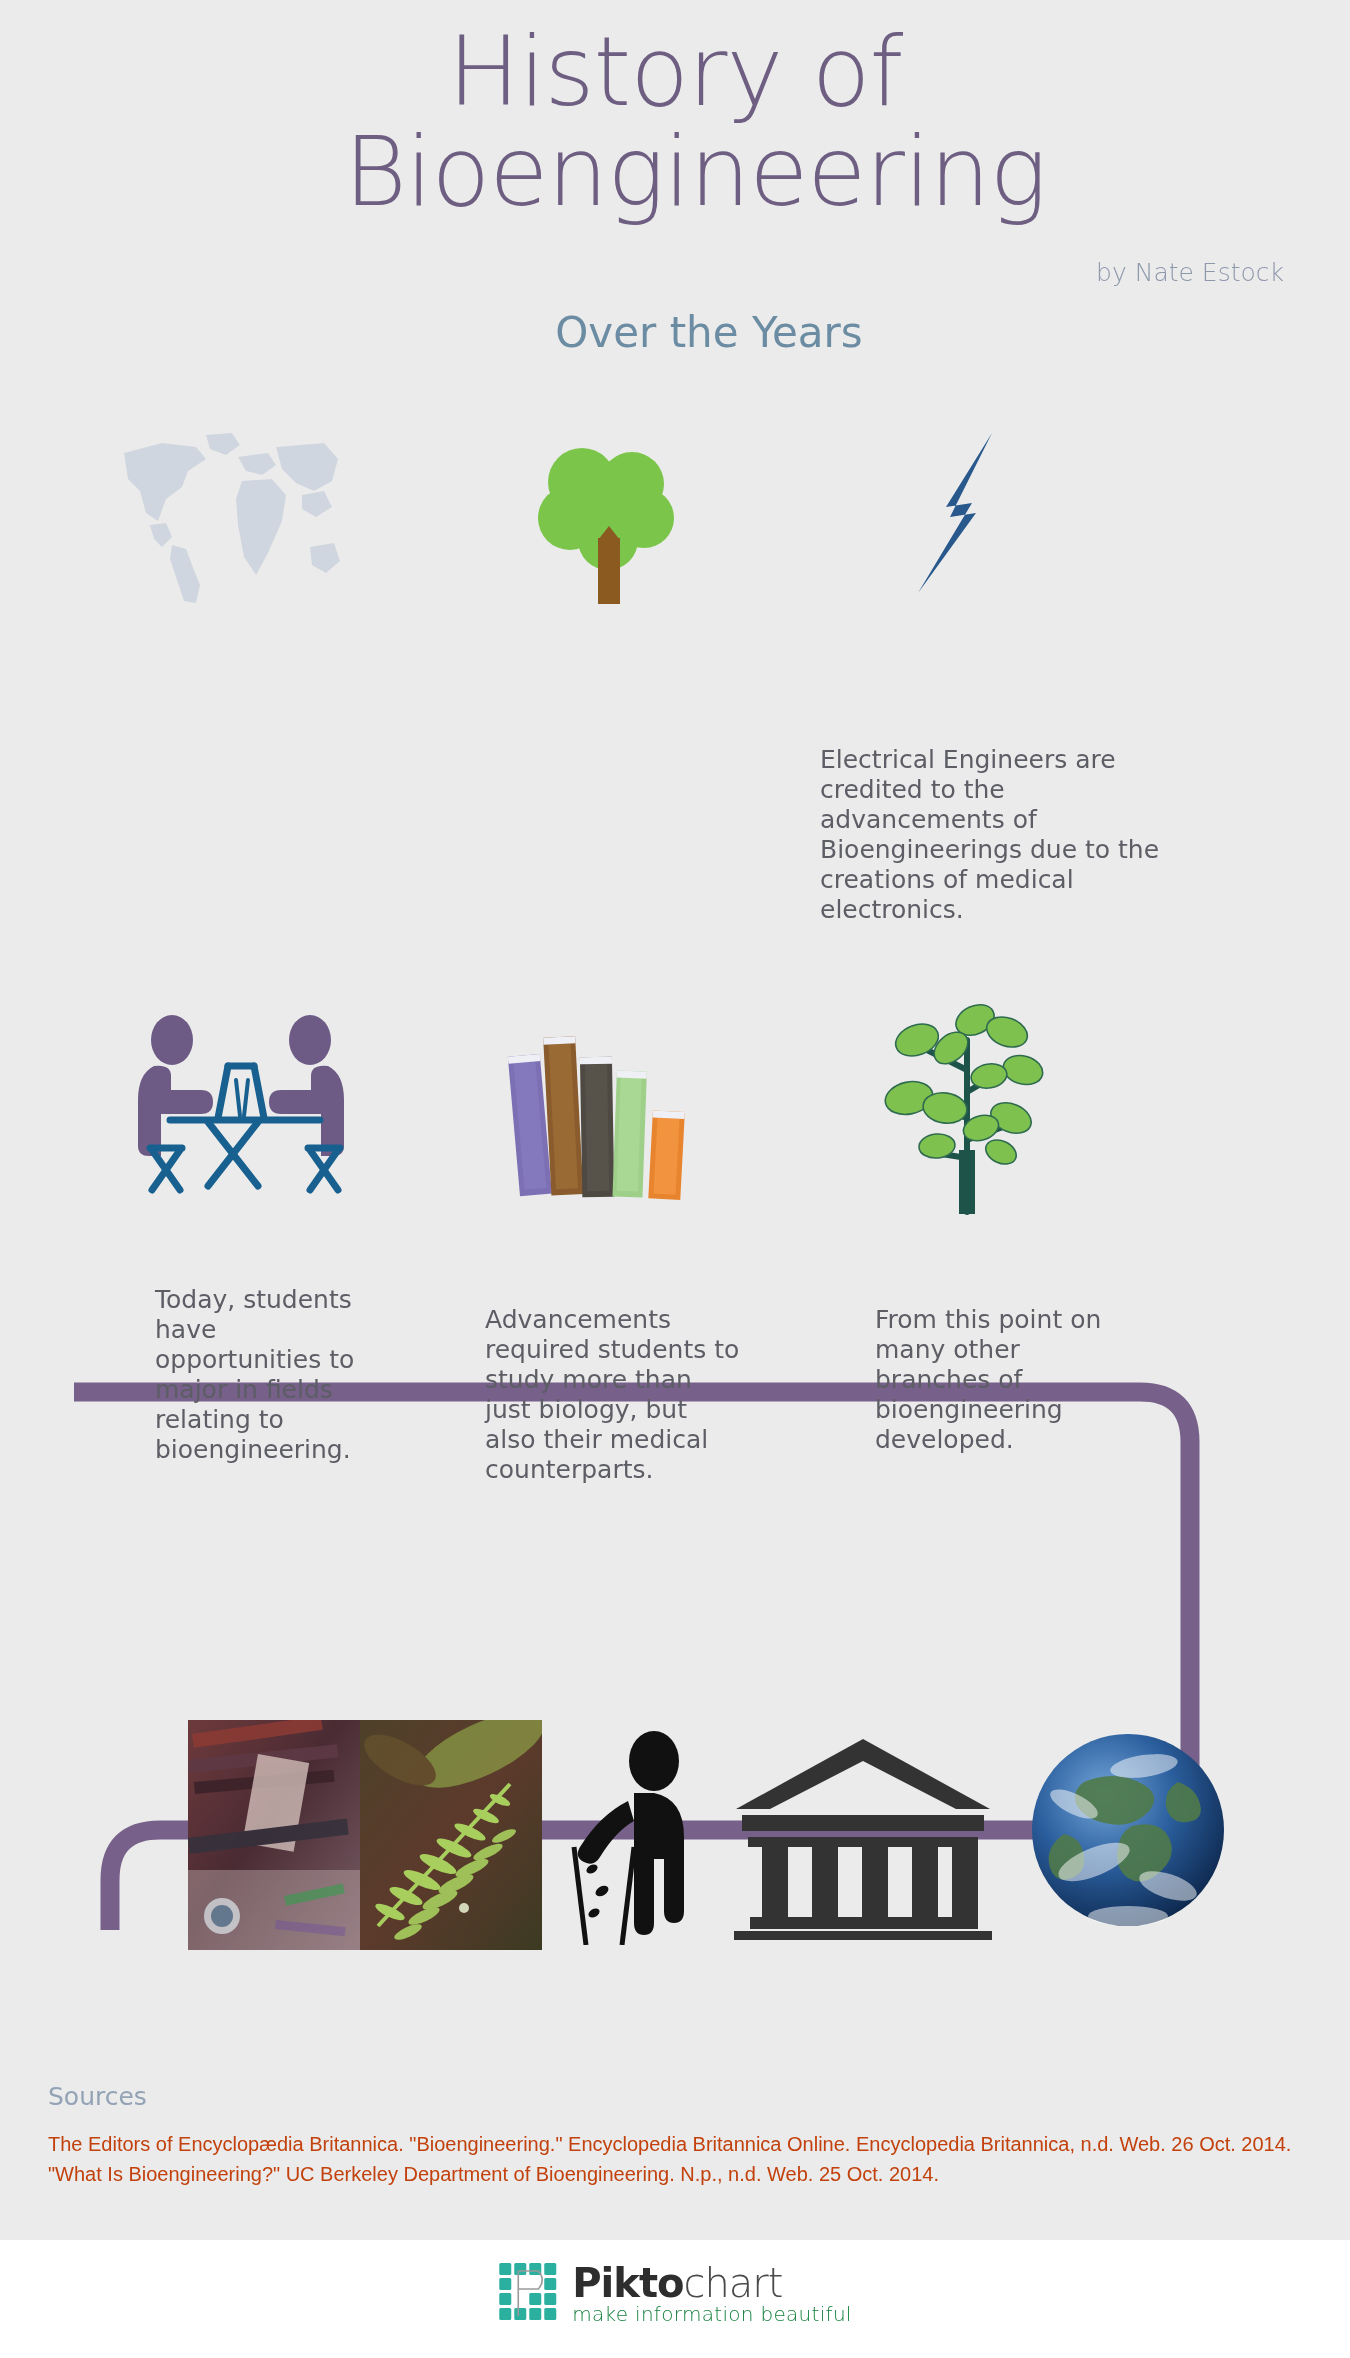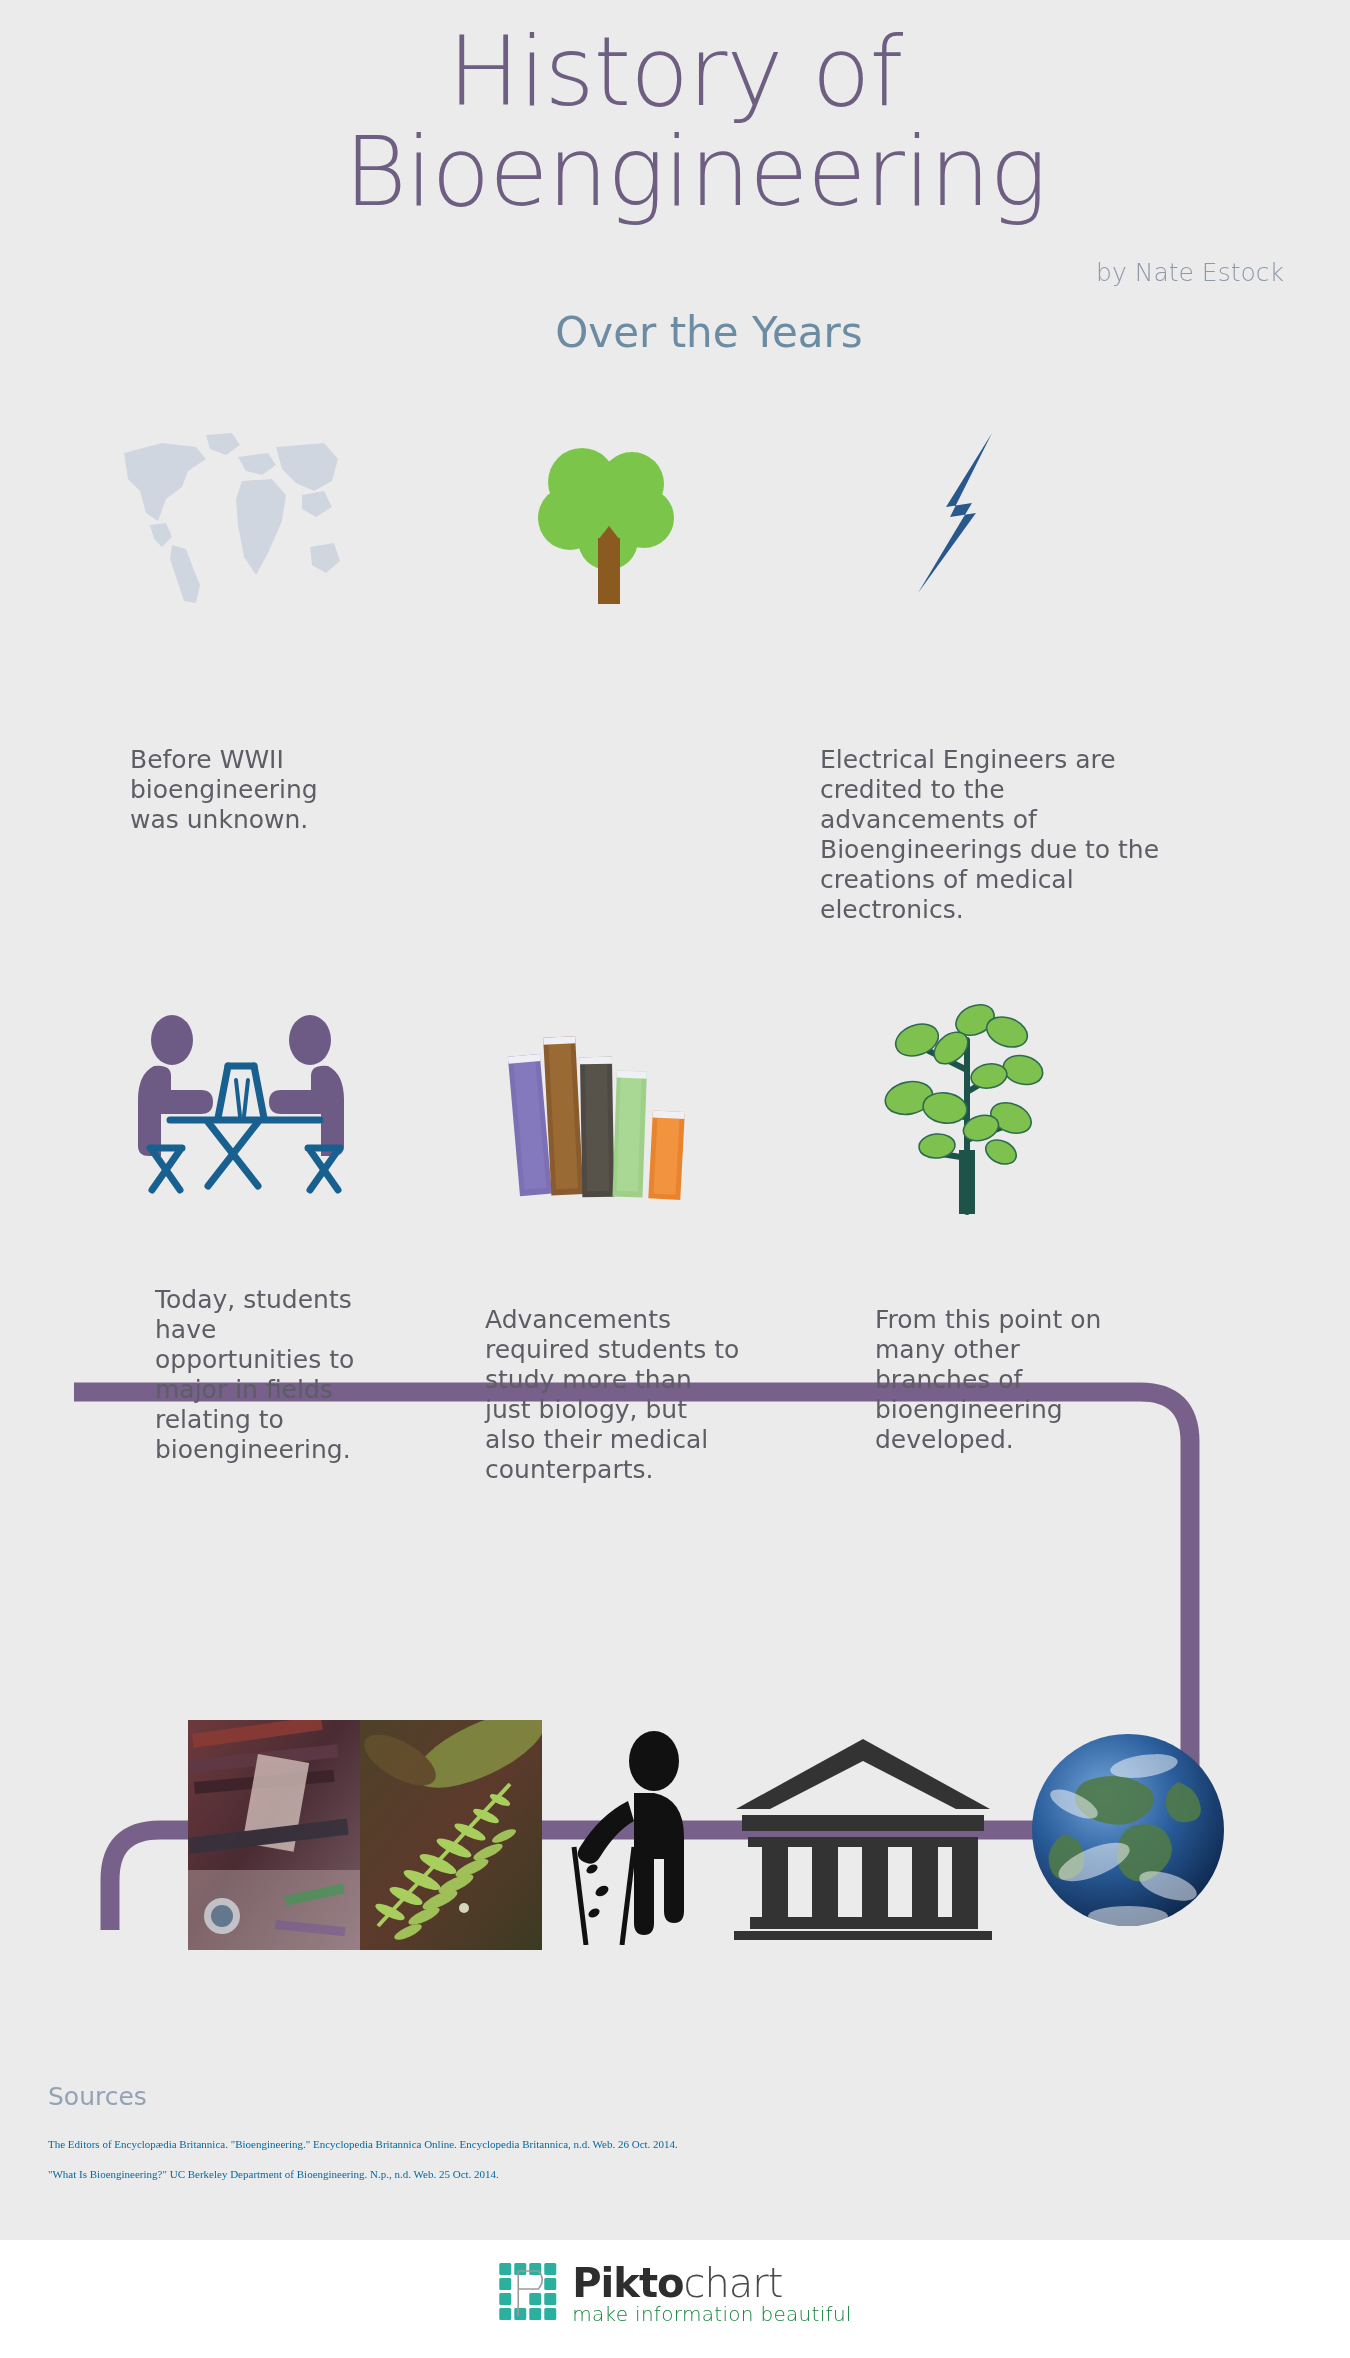--- a/index.html
+++ b/index.html
@@ -82,22 +82,22 @@
   #bank-icon{position:absolute;left:540px;top:15px;width:270px;height:205px;}
   #earth-icon{position:absolute;left:840px;top:10px;width:200px;height:200px;}
 
   
   #sources{position:absolute;left:48px;top:2082px;width:1280px;}
   #sources-heading{
     font-size:25px;color:#93a3b5;font-weight:400;
     font-family:"DejaVu Sans", sans-serif;margin-bottom:18px;
   }
   .source-line{
-    font-size:11px;color:#0369a1;line-height:30px;
-    font-family:Liberation Serif, serif;
+    font-size:20px;color:#c2410c;line-height:30px;
+    font-family:Liberation Sans, sans-serif;
   }
 
   
   #footer{
     position:absolute;left:0;bottom:0;width:1350px;height:118px;
     background:#ffffff;
   }
   #logo-wrap{
     position:absolute;left:50%;top:22px;transform:translateX(-50%);
     display:flex;align-items:center;gap:12px;
@@ -177,21 +177,20 @@
       </g>
     </svg>
   </div>
 
   <div class="icon-cell" id="bolt-icon">
     <svg viewBox="0 0 160 180" width="160" height="180">
       <polygon points="112,8 66,82 92,78 38,168 96,88 70,92" fill="#28588c"></polygon>
     </svg>
   </div>
 
-  <div class="text-col" id="t1c1">Before WWII bioengineering was unknown.</div>
   <div class="text-col" id="t1c3">Electrical Engineers are credited to the advancements of Bioengineerings due to the creations of medical electronics.</div>
 
   <div class="icon-cell" id="people-icon">
     <svg viewBox="0 0 230 190" width="230" height="190">
       <g fill="#6d5b86">
 
         <ellipse cx="42" cy="30" rx="21" ry="25"></ellipse>
         <path d="M24 56 q-16 8 -16 34 l0 46 q0 10 11 10 l12 0 l0 -42 l40 0 q12 0 12 -12 q0 -12 -12 -12 l-30 0 l0 -14 q0 -12 -17 -10 Z"></path>
 
         <ellipse cx="180" cy="30" rx="21" ry="25"></ellipse>

